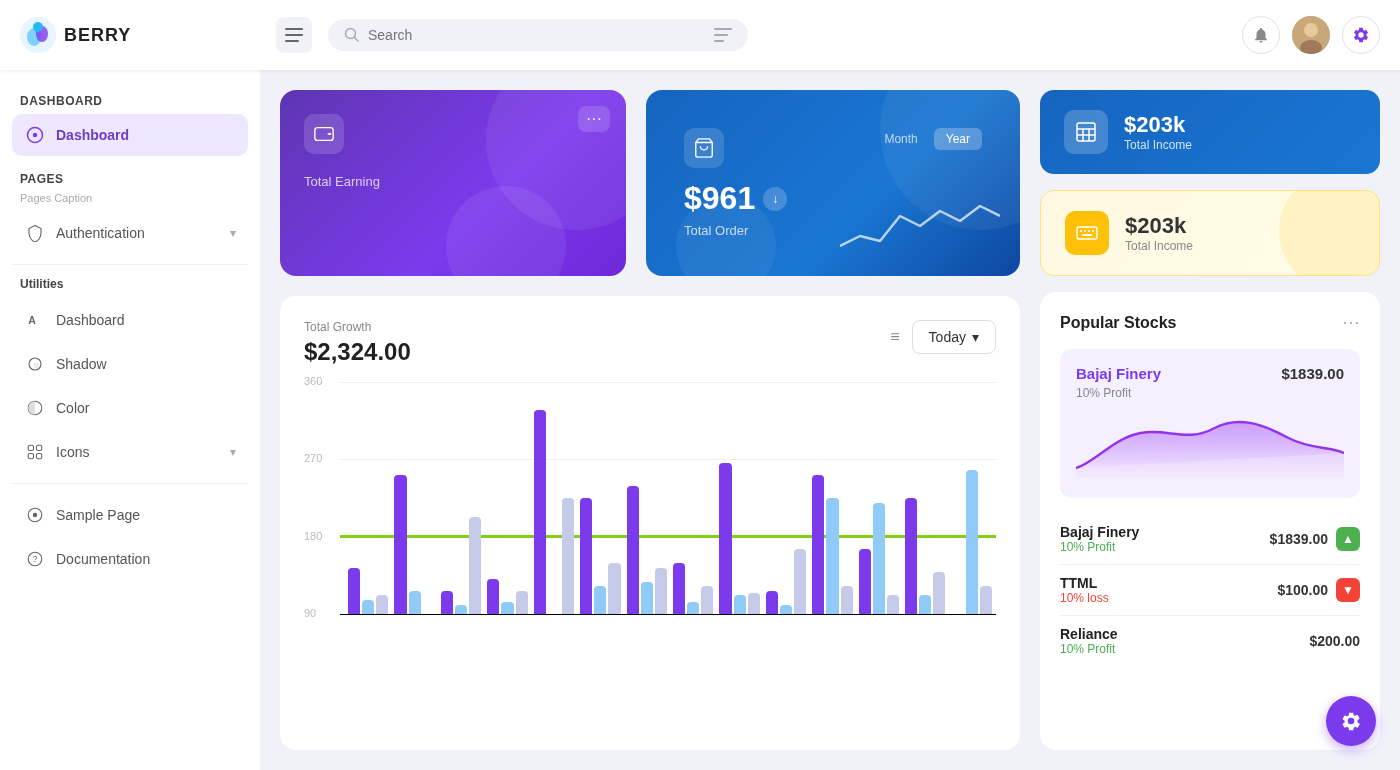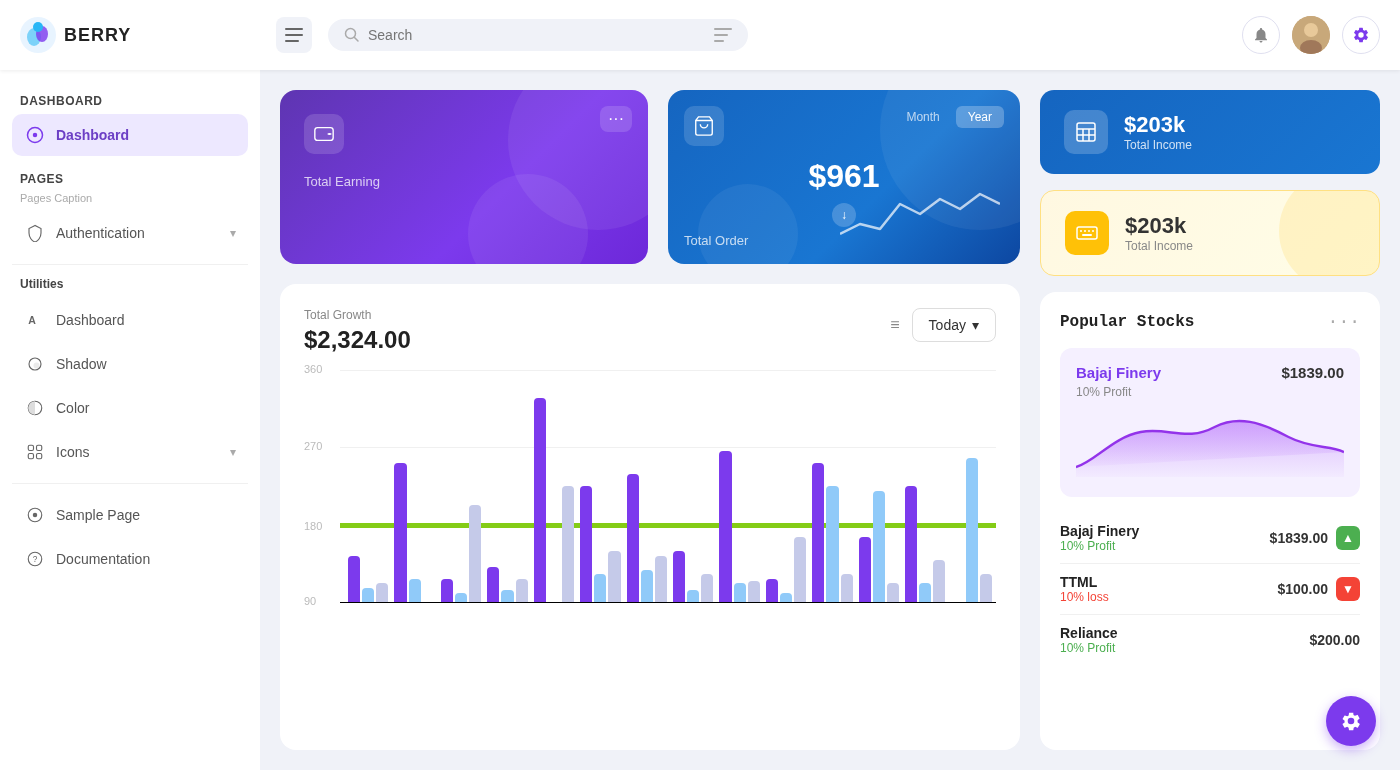--- a/index.html
+++ b/index.html
@@ -46,30 +46,30 @@
     .card-earning .bg-shape { position: absolute; border-radius: 50%; background: rgba(255,255,255,0.07); }
     .card-earning .bg1 { width: 180px; height: 180px; top: -40px; right: -40px; }
     .card-earning .bg2 { width: 120px; height: 120px; bottom: -30px; right: 60px; }
     .card-earning .card-icon { width: 40px; height: 40px; background: rgba(255,255,255,0.15); border-radius: 10px; display: flex; align-items: center; justify-content: center; margin-bottom: 20px; }
     .card-earning .amount { font-size: 32px; font-weight: 800; display: flex; align-items: center; gap: 8px; }
     .card-earning .amount .up-arrow { width: 24px; height: 24px; background: rgba(255,255,255,0.2); border-radius: 50%; display: flex; align-items: center; justify-content: center; font-size: 12px; }
     .card-earning .label { font-size: 13px; color: rgba(255,255,255,0.75); margin-top: 6px; }
     .card-earning .more-btn { position: absolute; top: 16px; right: 16px; background: rgba(255,255,255,0.15); border: none; border-radius: 8px; color: #fff; padding: 4px 8px; cursor: pointer; font-size: 16px; }
 
     
-    .card-order { flex: 1; background: linear-gradient(135deg, #1565c0 0%, #1976d2 60%, #0d47a1 100%); border-radius: 16px; padding: 16px; color: #fff; position: relative; overflow: hidden; min-height: 160px; }
+    .card-order { flex: 1; background: linear-gradient(135deg, #1565c0 0%, #1976d2 60%, #0d47a1 100%); border-radius: 16px; padding: 38px; color: #fff; position: relative; overflow: hidden; min-height: 160px; }
     .card-order .bg-shape { position: absolute; border-radius: 50%; background: rgba(255,255,255,0.06); }
     .card-order .bg1 { width: 200px; height: 200px; top: -60px; right: -60px; }
     .card-order .bg2 { width: 100px; height: 100px; bottom: -20px; left: 30px; }
     .card-order .top-row { display: flex; justify-content: space-between; align-items: flex-start; }
     .card-order .tab-group { display: flex; gap: 4px; }
     .card-order .tab { padding: 4px 12px; border-radius: 6px; font-size: 12px; cursor: pointer; color: rgba(255,255,255,0.7); }
     .card-order .tab.active { background: #1976d2; color: #fff; background: rgba(255,255,255,0.25); }
     .card-order .card-icon { width: 40px; height: 40px; background: rgba(255,255,255,0.15); border-radius: 10px; display: flex; align-items: center; justify-content: center; }
-    .card-order .amount-row { display: flex; align-items: center; gap: 8px; margin-top: 12px; flex-direction: column; }
+    .card-order .amount-row { display: flex; align-items: center; gap: 8px; margin-top: 12px; }
     .card-order .amount { font-size: 32px; font-weight: 800; }
     .card-order .down-arrow { width: 24px; height: 24px; background: rgba(255,255,255,0.2); border-radius: 50%; display: flex; align-items: center; justify-content: center; font-size: 12px; }
     .card-order .label { font-size: 13px; color: rgba(255,255,255,0.75); margin-top: 6px; }
     .card-order .sparkline { position: absolute; right: 20px; bottom: 20px; width: 160px; height: 60px; }
 
     
     .card-income-blue { background: linear-gradient(135deg, #1565c0, #1976d2); border-radius: 14px; padding: 20px 24px; color: #fff; display: flex; align-items: center; gap: 16px; }
     .card-income-blue .card-icon { width: 44px; height: 44px; background: rgba(255,255,255,0.2); border-radius: 10px; display: flex; align-items: center; justify-content: center; }
     .card-income-blue .text .amount { font-size: 22px; font-weight: 800; }
     .card-income-blue .text .label { font-size: 12px; color: rgba(255,255,255,0.8); }
@@ -90,21 +90,21 @@
     
     .bar-chart { height: 260px; position: relative; margin-top: 8px; }
     .bar-group { flex: 1; display: flex; align-items: flex-end; gap: 2px; height: 100%; }
     .bar { border-radius: 4px 4px 0 0; flex: 1; }
     .bar.purple { background: #7c3aed; }
     .bar.light-blue { background: #90caf9; }
     .bar.lavender { background: #c5cae9; }
 
     
     .stocks-section { background: #fff; border-radius: 16px; padding: 20px; flex: 1; }
-    .stocks-header { display: flex; justify-content: space-between; align-items: center; margin-bottom: 16px; font-family: Liberation Mono, monospace; }
+    .stocks-header { display: flex; justify-content: space-between; align-items: center; margin-bottom: 16px; }
     .stocks-title { font-size: 16px; font-weight: 700; color: #222; }
     .stocks-more { color: #aaa; cursor: pointer; font-size: 18px; }
 
     .stock-chart-card { background: #f5f0ff; border-radius: 12px; padding: 16px; margin-bottom: 16px; }
     .stock-chart-top { display: flex; justify-content: space-between; align-items: center; margin-bottom: 4px; }
     .stock-name-main { font-size: 15px; font-weight: 700; color: #7c3aed; }
     .stock-price-main { font-size: 15px; font-weight: 700; color: #333; }
     .stock-profit-main { font-size: 12px; color: #888; margin-bottom: 8px; }
 
     .stock-sparkline { width: 100%; height: 70px; }
@@ -334,21 +334,21 @@
 
         <div class="bar-chart">
 
           <div style="position:absolute; left:36px; right:0; top:0; bottom:28px;">
             <div style="position:absolute; top:0%; width:100%; border-top:1px solid #f0f0f0;">
               <span style="position:absolute; left:-36px; font-size:11px; color:#bbb; top:-8px;">360</span>
             </div>
             <div style="position:absolute; top:33%; width:100%; border-top:1px solid #f0f0f0;">
               <span style="position:absolute; left:-36px; font-size:11px; color:#bbb; top:-8px;">270</span>
             </div>
-            <div style="position:absolute; top:66%; width:100%; border-top:5px solid #84cc16;">
+            <div style="position:absolute; top:66%; width:100%; border-top:3px solid #84cc16;">
               <span style="position:absolute; left:-36px; font-size:11px; color:#bbb; top:-8px;">180</span>
             </div>
             <div style="position:absolute; top:100%; width:100%; border-top:1px solid #000000;">
               <span style="position:absolute; left:-36px; font-size:11px; color:#bbb; top:-8px;">90</span>
             </div>
           </div>
 
           <div style="position:absolute; left:40px; right:0; top:0; bottom:28px; display:flex; align-items:flex-end; gap:6px; padding:0 4px;">
 
             <div class="bar-group">

